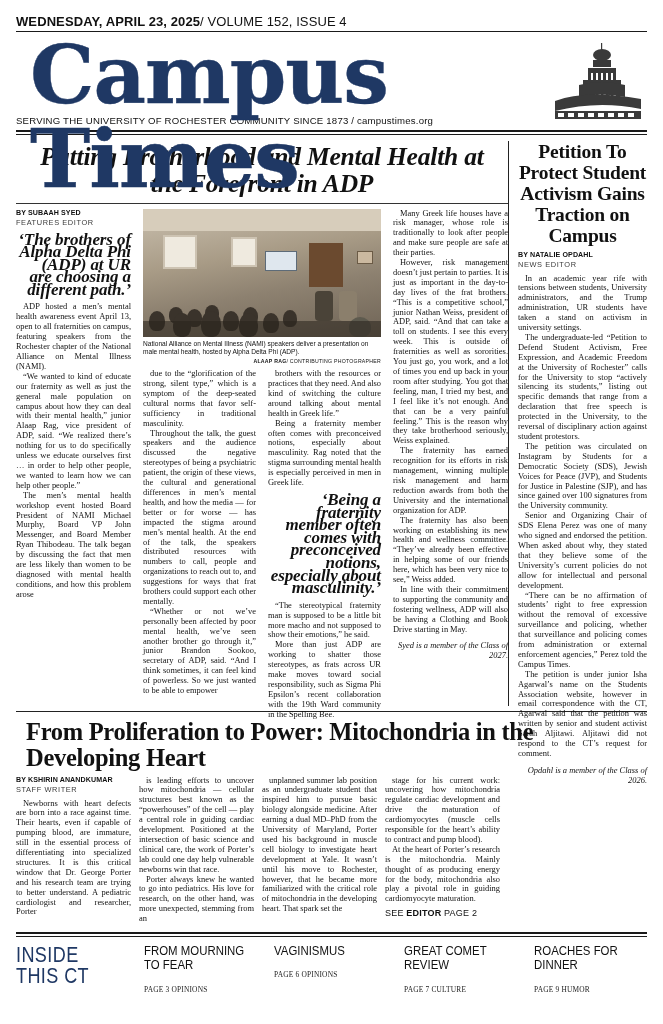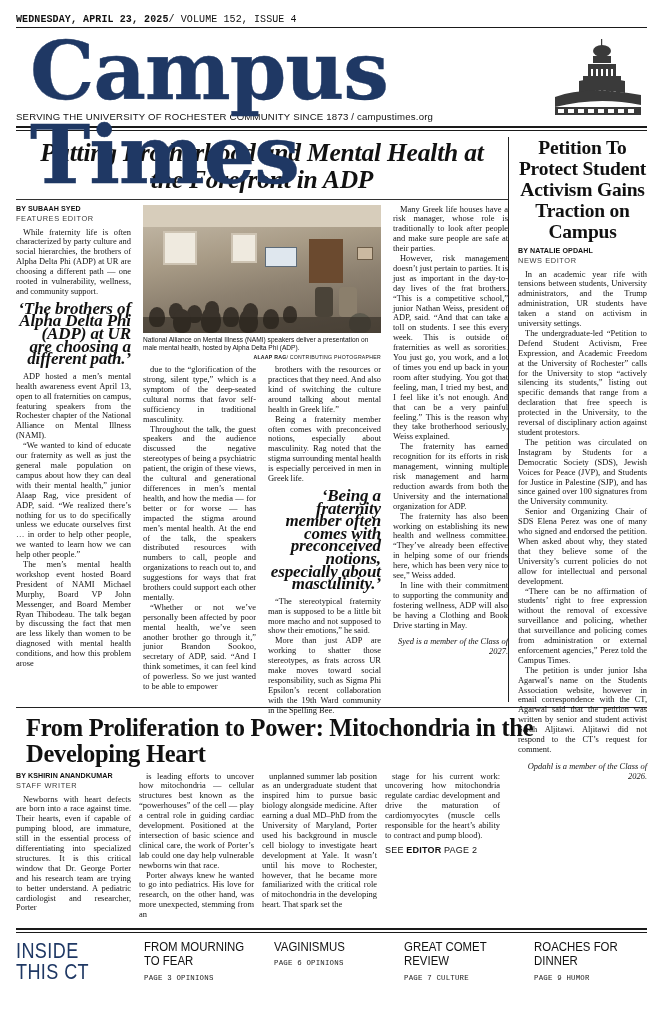--- a/index.html
+++ b/index.html
@@ -8,22 +8,22 @@
     width: 663px; height: 1024px;
     background: #ffffff;
     font-family: "Liberation Serif", serif;
     color: #111;
     overflow: hidden;
   }
   .page { width:663px; height:1024px; padding: 14px 16px 0 16px; position:relative; }
 
   
   .dateline {
-    font-family: Liberation Mono, monospace;
-    font-size: 10px; letter-spacing: .1px; color:#111;
+    font-family: Liberation Sans, sans-serif;
+    font-size: 13px; letter-spacing: .1px; color:#111;
     padding-bottom: 2px;
   }
   .dateline b { font-weight: 700; }
   .dateline .vol { font-weight: 400; }
   .rule-thin { border-top: 1px solid #1a1a1a; }
   .masthead-wrap { position: relative; height: 86px; margin-top: 1px; }
   .masthead-title {
     font-family: "DejaVu Serif", serif;
     font-weight: 700;
     font-size: 81px;
@@ -164,22 +164,22 @@
   .inside-items { display:flex; flex:1; gap: 0; }
   .inside-item { width: 107px; margin-right: 23px; }
   .inside-item:last-child { margin-right:0; }
   .ii-title {
     font-family: "Liberation Sans Narrow","Liberation Sans", sans-serif;
     font-size: 13.6px; line-height: 14.6px; color:#111;
     letter-spacing:0; transform: scaleX(.84); transform-origin:left top;
     width: 128px;
   }
   .ii-sub {
-    font-family: Liberation Mono, monospace;
-    font-size: 7.4px; letter-spacing:.2px; color:#222; margin-top: 5px;
+    font-family: Liberation Serif, serif;
+    font-size: 7.4px; letter-spacing:.2px; color:#222; margin-top: 12px;
   }
 </style>
 </head>
 <body>
 
 <div class="page">
 
   <div>
     <div class="dateline">
       <b>WEDNESDAY, APRIL 23, 2025</b><span class="vol">/ VOLUME 152, ISSUE 4</span>
@@ -238,21 +238,20 @@
 
     <div class="left-block">
       <div class="hl-main">Putting Brotherhood and Mental Health at the Forefront in ADP</div>
       <div class="rule-under-hl"></div>
 
       <div class="cols4">
 
         <div class="col">
           <div class="byline">BY SUBAAH SYED</div>
           <div class="byline-role">FEATURES EDITOR</div>
-          <p class="body">While fraternity life is often characterized by party culture and social hierarchies, the brothers of Alpha Delta Phi (ADP) at UR are choosing a different path — one rooted in vulnerability, wellness, and community support.</p>
           <div class="pullquote">‘The brothers of Alpha Delta Phi (ADP) at UR are choosing a different path.’</div>
           <p class="body">ADP hosted a men’s mental health awareness event April 13, open to all fraternities on campus, featuring speakers from the Rochester chapter of the National Alliance on Mental Illness (NAMI).</p>
           <p class="body">“We wanted to kind of educate our fraternity as well as just the general male population on campus about how they can deal with their mental health,” junior Alaap Rag, vice president of ADP, said. “We realized there’s nothing for us to do specifically unless we educate ourselves first … in order to help other people, we wanted to learn how we can help other people.”</p>
           <p class="body">The men’s mental health workshop event hosted Board President of NAMI Michael Murphy, Board VP John Messenger, and Board Member Ryan Thibodeau. The talk began by discussing the fact that men are less likely than women to be diagnosed with mental health conditions, and how this problem arose</p>
         </div>
 
         <div class="colwide">
           <div class="photo">
             <div class="wall"></div>
             <div class="ceil"></div>
@@ -336,20 +335,21 @@
       </div>
       <div class="col">
         <p class="body">is leading efforts to uncover how mitochondria — cellular structures best known as the “powerhouses” of the cell — play a central role in guiding cardiac development. Positioned at the intersection of basic science and clinical care, the work of Porter’s lab could one day help vulnerable newborns win that race.</p>
         <p class="body">Porter always knew he wanted to go into pediatrics. His love for research, on the other hand, was more unexpected, stemming from an</p>
       </div>
       <div class="col">
         <p class="body">unplanned summer lab position as an undergraduate student that inspired him to pursue basic biology alongside medicine. After earning a dual MD–PhD from the University of Maryland, Porter used his background in muscle cell biology to investigate heart development at Yale. It wasn’t until his move to Rochester, however, that he became more familiarized with the critical role of mitochondria in the developing heart. That spark set the</p>
       </div>
       <div class="col">
         <p class="body">stage for his current work: uncovering how mitochondria regulate cardiac development and drive the maturation of cardiomyocytes (muscle cells responsible for the heart’s ability to contract and pump blood).</p>
+        <p class="body">At the heart of Porter’s research is the mitochondria. Mainly thought of as producing energy for the body, mitochondria also play a pivotal role in guiding cardiomyocyte maturation.</p>
         <div class="jump"><span>SEE </span><b>EDITOR</b><span> PAGE 2</span></div>
       </div>
     </div>
   </div>
 
   <div class="inside-rule-top"></div>
   <div class="inside-rule-hair"></div>
   <div class="inside">
     <div class="inside-logo">
       <div>INSIDE</div>

